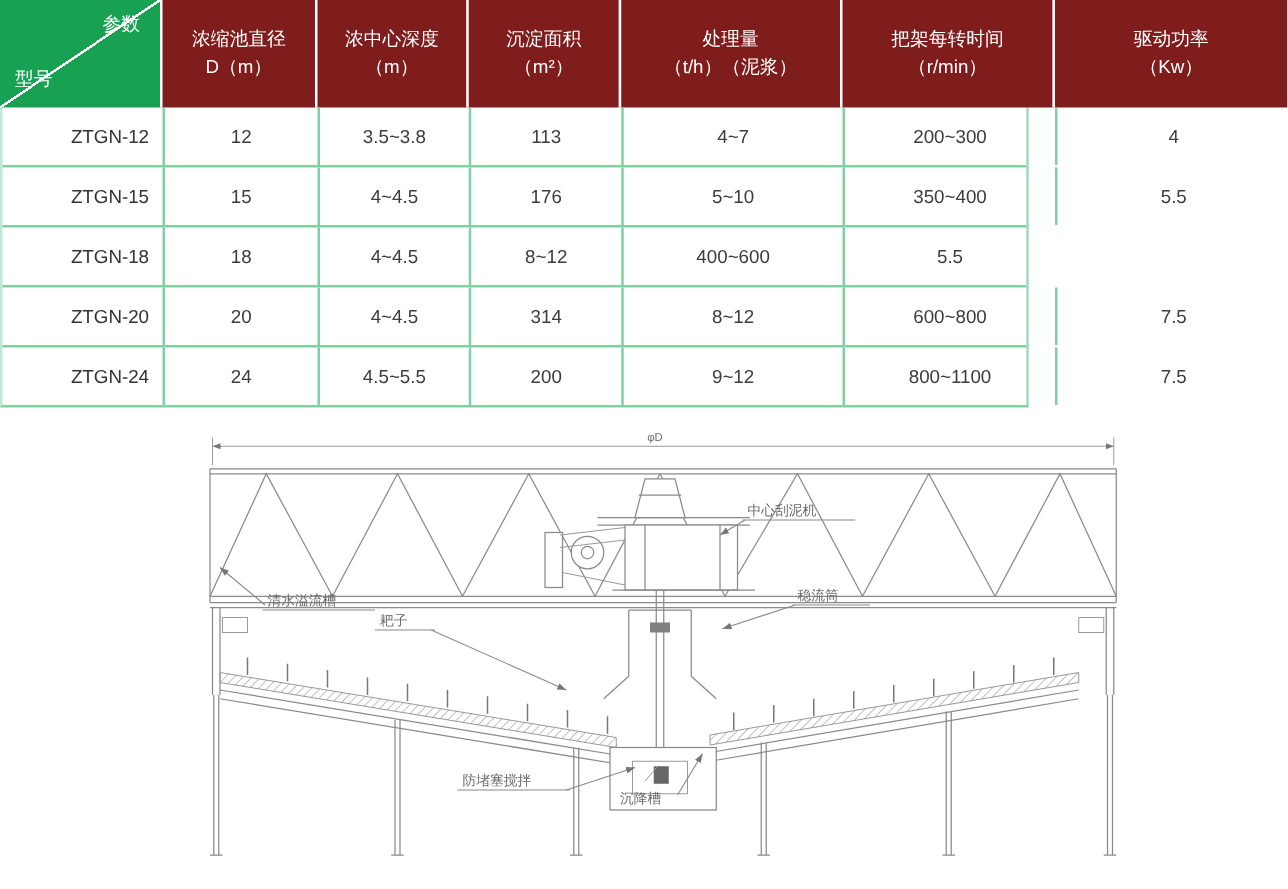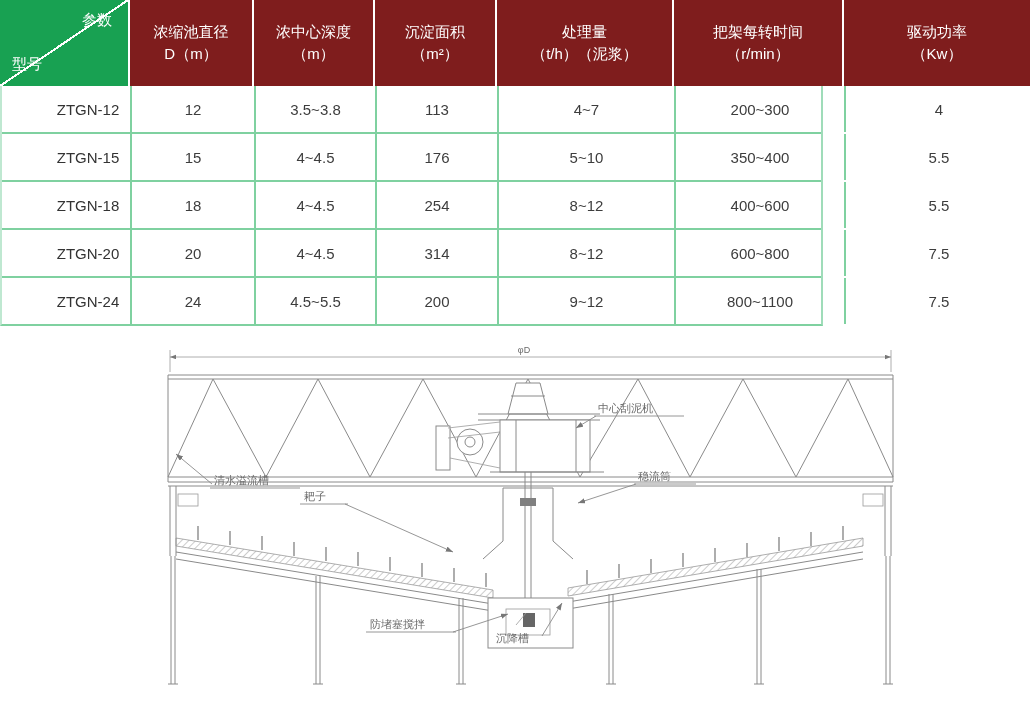--- a/index.html
+++ b/index.html
@@ -98,21 +98,20 @@
       <div class="b-cell">4~4.5</div>
       <div class="b-cell">176</div>
       <div class="b-cell">5~10</div>
       <div class="b-cell">350~400</div>
       <div class="b-cell">5.5</div>
     </div>
     <div class="t-row">
       <div class="b-cell">ZTGN-18</div>
       <div class="b-cell">18</div>
       <div class="b-cell">4~4.5</div>
-      <div class="b-cell">254</div>
       <div class="b-cell">8~12</div>
       <div class="b-cell">400~600</div>
       <div class="b-cell">5.5</div>
     </div>
     <div class="t-row">
       <div class="b-cell">ZTGN-20</div>
       <div class="b-cell">20</div>
       <div class="b-cell">4~4.5</div>
       <div class="b-cell">314</div>
       <div class="b-cell">8~12</div>

